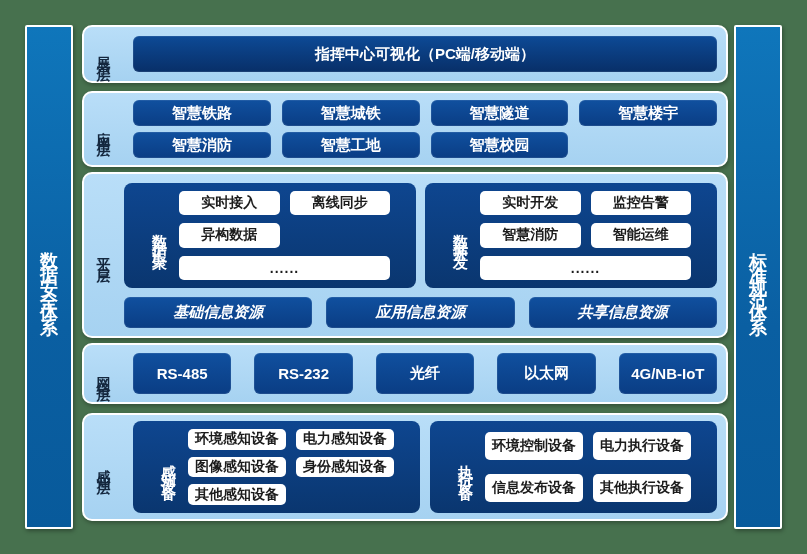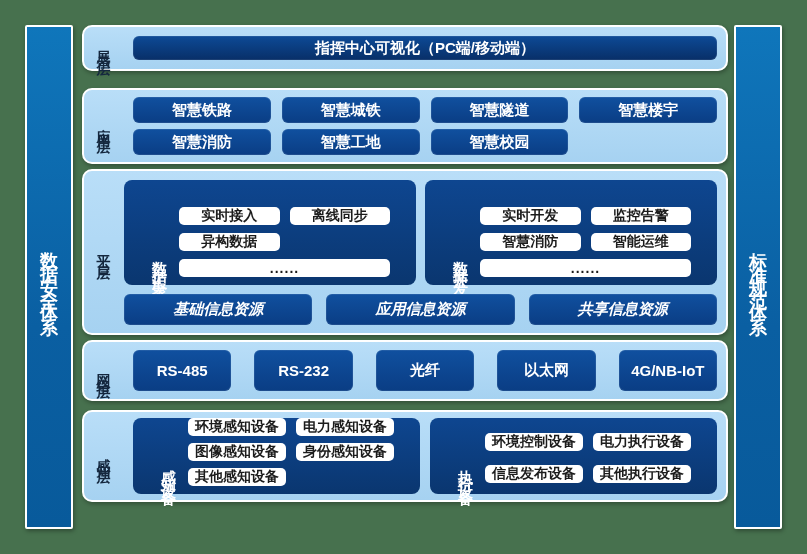--- a/index.html
+++ b/index.html
@@ -31,25 +31,25 @@
   .main{
     position:absolute;left:82px;top:25px;width:646px;height:504px;
     display:flex;flex-direction:column;
   }
   .panel{
     display:flex;box-sizing:border-box;
     background:linear-gradient(180deg,#b9def8 0%,#a6d2f1 100%);
     border:2px solid #ffffff;border-radius:10px;
     box-shadow:1px 2px 4px rgba(0,0,0,.3);
   }
-  .panel-display{height:46px;margin-bottom:17px;}
+  .panel-display{height:58px;margin-bottom:8px;}
   .panel-application{height:76px;margin-bottom:5px;}
   .panel-platform{height:166px;margin-bottom:5px;}
   .panel-network{height:61px;margin-bottom:9px;}
-  .panel-perception{height:92px;}
+  .panel-perception{height:108px;}
   .layer-label{
     width:40px;flex:0 0 40px;
     display:flex;align-items:center;justify-content:center;
   }
   .layer-label span{
     writing-mode:vertical-rl;text-orientation:upright;
     color:#14273e;font-size:14px;font-weight:600;letter-spacing:6px;line-height:1;
   }
   
   .navy{
@@ -68,21 +68,21 @@
   .app-grid{
     flex:1;padding:7px 9px;display:grid;
     grid-template-columns:repeat(4,1fr);grid-template-rows:1fr 1fr;
     gap:6px 11px;
   }
   
   .platform-content{flex:1;display:flex;flex-direction:column;padding:9px 9px 8px 0;}
   .group-row{display:flex;gap:9px;flex:1;}
   .group-box{
     flex:1;background:linear-gradient(180deg,#0e4690 0%,#0a366f 100%);
-    border-radius:8px;display:flex;padding:8px 26px;gap:9px;box-sizing:border-box;align-items:flex-end;
+    border-radius:8px;display:flex;padding:8px 26px;gap:9px;box-sizing:border-box;
   }
   .group-label{
     flex:0 0 20px;display:flex;align-items:center;justify-content:center;
   }
   .group-label span{
     writing-mode:vertical-rl;text-orientation:upright;
     color:#ffffff;font-size:15px;font-weight:700;letter-spacing:7px;line-height:1;
   }
   .feature-grid{
     flex:1;display:grid;grid-template-columns:1fr 1fr;

